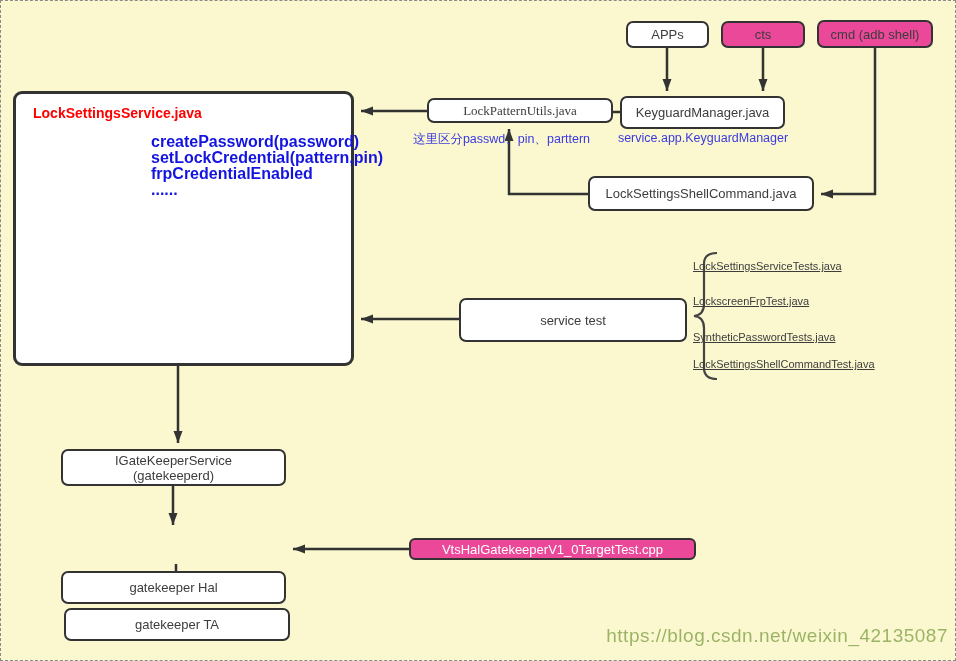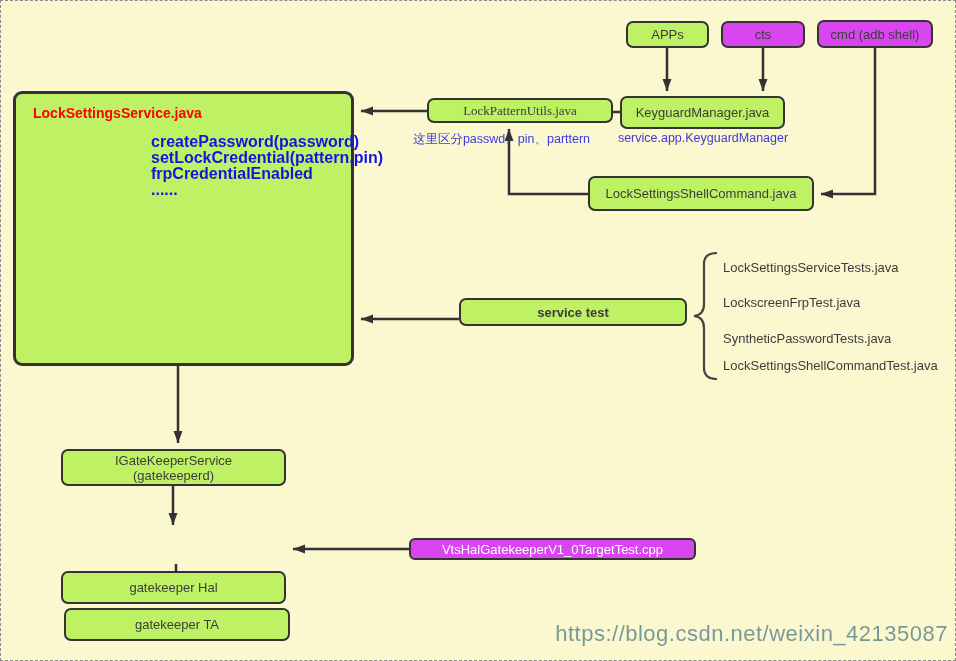--- a/index.html
+++ b/index.html
@@ -9,36 +9,36 @@
     box-sizing:border-box;
     background:#FBF8D0;
     border:1px dashed #8a8a8a;
     font-family:"Liberation Sans","DejaVu Sans",sans-serif;
     overflow:hidden;
   }
   svg.connectors { position:absolute; left:0; top:0; width:956px; height:661px; }
   .node {
     position:absolute;
     box-sizing:border-box;
-    background:#bef264;
+    background:#ffffff;
     border:2.5px solid #333333;
     border-radius:7px;
     display:flex; align-items:center; justify-content:center;
     font-size:13px; color:#3c3c3c;
     text-align:center;
     line-height:15px;
   }
-  .cyan { background:#d946ef; }
+  .cyan { background:#ec4899; }
   .node-apps { left:625px; top:20px; width:83px;  height:27px; }
   .node-cts  { left:720px; top:20px; width:84px;  height:27px; }
   .node-cmd  { left:816px; top:19px; width:116px; height:28px; }
   .node-keyguard { left:619px; top:95px; width:165px; height:33px; }
   .node-lpu      { left:426px; top:97px; width:186px; height:25px;font-family:Liberation Serif, serif; }
   .node-lssc     { left:587px; top:175px; width:226px; height:35px; }
-  .node-service-test { left:458px; top:297px; width:228px; height:28px;font-weight:bold; }
+  .node-service-test { left:458px; top:297px; width:228px; height:44px; }
   .node-igks { left:60px; top:448px; width:225px; height:37px; flex-direction:column; }
   .node-hal  { left:60px; top:530px; width:225px; height:33px;margin-top:40px; }
   .node-ta   { left:63px; top:607px; width:226px; height:33px; }
   .node-vts  { left:408px; top:537px; width:287px; height:22px; color:#ffffff; border-width:2px; border-radius:6px; font-size:13px; }
   .node-lss {
     left:12px; top:90px; width:341px; height:275px;
     border-width:3px; border-radius:9px;
     display:block;
   }
   .lss-title {
@@ -50,30 +50,30 @@
     color:#1414E0; font-weight:bold; font-size:16px; line-height:16px;
     text-align:left;
   }
   .subtitle {
     position:absolute;
     color:#3A3AE0; font-size:12.5px; text-align:center;
   }
   .sub-keyguard { left:607px; top:130px; width:190px; }
   .sub-lpu      { left:398px; top:130px; width:205px; }
   .test-item {
-    position:absolute; left:722px;
-    font-size:13px; color:#3c3c3c; white-space:nowrap;
+    position:absolute; left:692px;
+    font-size:11px; color:#3c3c3c; white-space:nowrap;text-decoration:underline;
   }
   .test-0 { top:259px; }
   .test-1 { top:294px; }
   .test-2 { top:330px; }
   .test-3 { top:357px; }
   .watermark {
     position:absolute; right:7px; bottom:13px;
-    font-size:22px; color:#0c4a6e; opacity:0.55;
+    font-size:19px; color:#4d7c0f; opacity:0.55;
     letter-spacing:0.5px;
   }
 </style>
 </head>
 <body>
 
 <div class="canvas">
 
   <svg class="connectors" viewBox="0 0 956 661" xmlns="http://www.w3.org/2000/svg">
     <defs>

